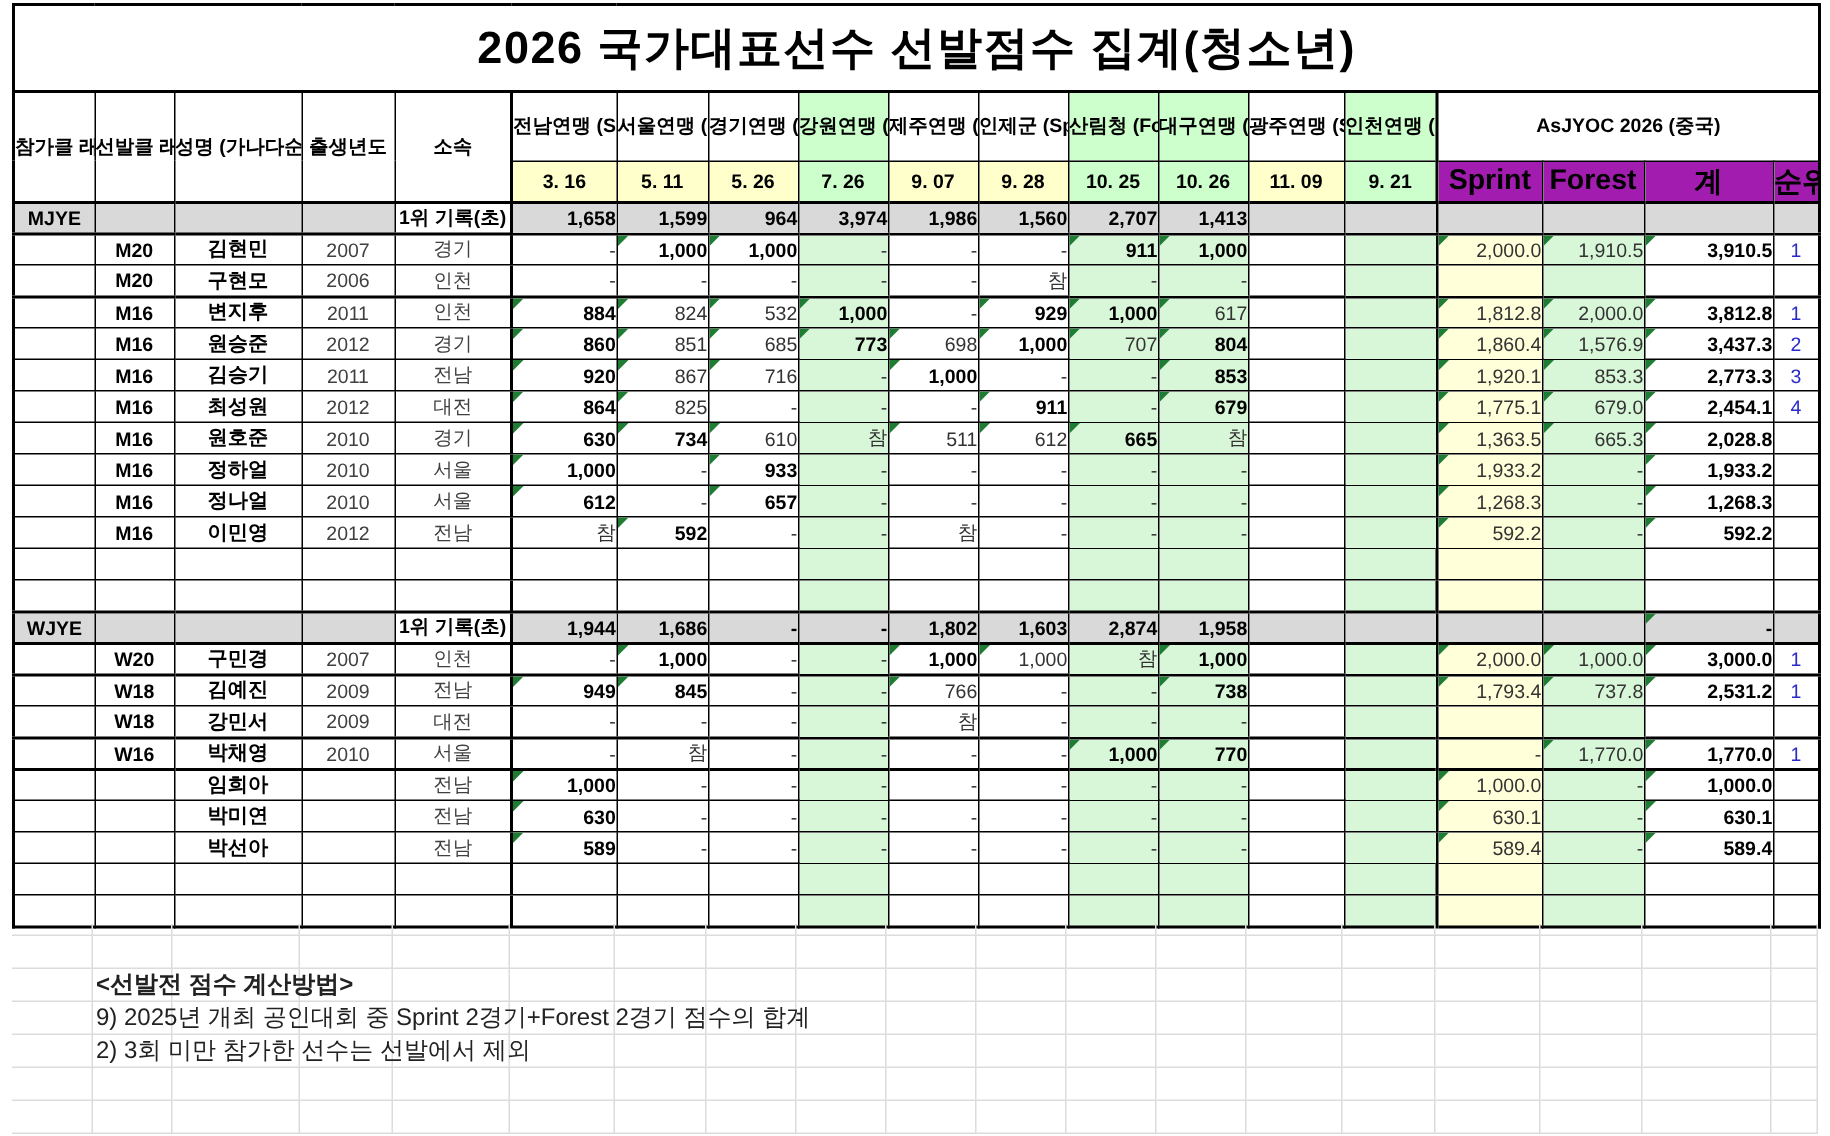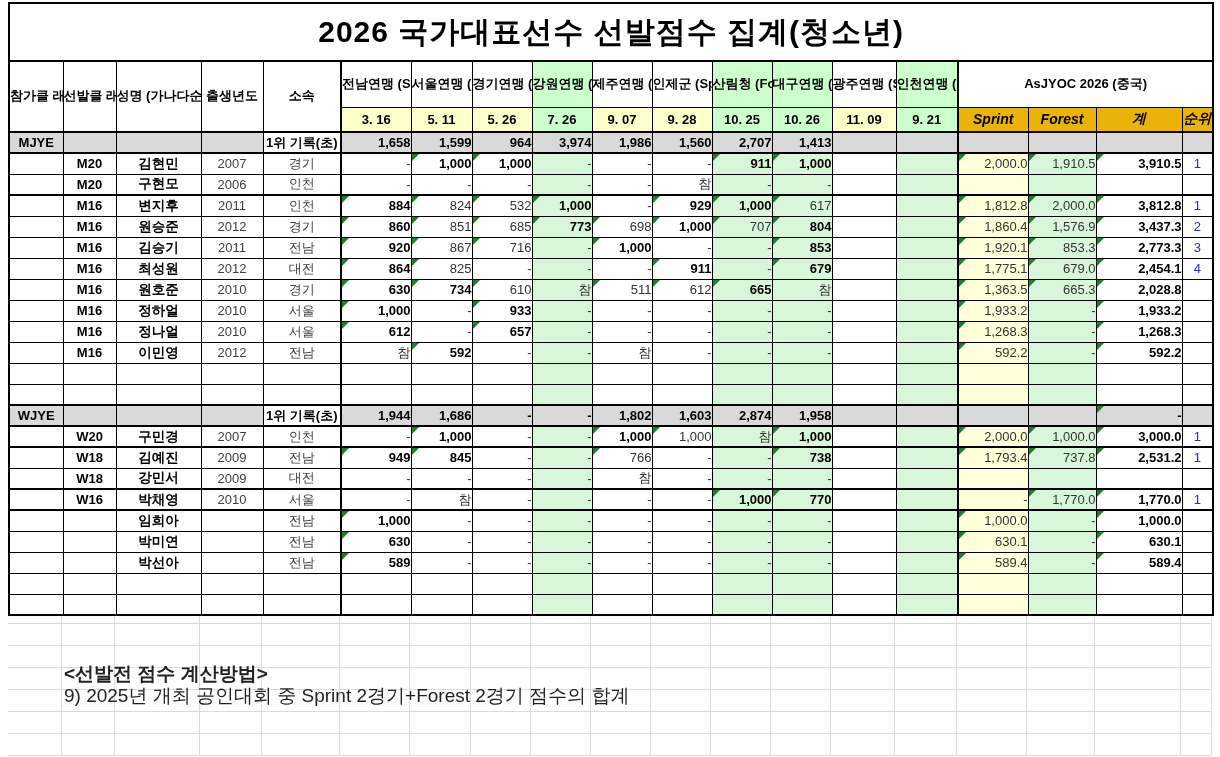--- a/index.html
+++ b/index.html
@@ -9,21 +9,21 @@
   table.main{border-collapse:collapse;table-layout:fixed;position:absolute;left:8px;top:2px;width:1204px;border:2px solid #000;}
   table.main td,table.main th{border:1px solid #000;padding:0;overflow:hidden;white-space:nowrap;vertical-align:middle;box-sizing:border-box;}
 
   tr.trow td{height:58px;}
   .title{font-size:30px;font-weight:bold;text-align:center;border-bottom:2px solid #000 !important;letter-spacing:1px;}
 
   tr.hrow th{height:46px;}
   .lh,.eh,.ash{font-weight:bold;font-size:13px;text-align:center;white-space:pre-line;line-height:1.25;background:#fff;}
   tr.dates td,tr.dates th{height:25px;border-bottom:2px solid #000;}
   .date{font-weight:bold;font-size:13px;text-align:center;}
-  .subh{font-weight:bold;font-size:14px;text-align:center;background:#eab308;font-style:italic;}
+  .subh{font-weight:bold;font-size:19px;text-align:center;background:#a21caf;}
 
   tbody tr{height:21px;}
   tbody td{font-size:13px;}
   .gbg{background:var(--hgreen);}        
   .ybg{background:var(--hyellow);}       
   .gbg-d{background:var(--dgreen);}      
   .ybg-d{background:var(--dyellow);}     
   .gband{background:var(--gray) !important;}
   .num{text-align:right;padding-right:5px;position:relative;color:#333;}
   .sel{font-weight:bold;color:#000;}
@@ -35,21 +35,21 @@
   .rank{color:var(--blue);text-align:center;}
   .bl2{border-left:2px solid #000 !important;}
   .br2{border-right:2px solid #000 !important;}
   tr.sep td{border-top:2px solid #000;}
   tr.grp td{border-top:2px solid #000;border-bottom:2px solid #000;margin-top:32px;}
   .tri{position:absolute;top:0;left:0;width:0;height:0;border-top:7px solid var(--flag);border-right:7px solid transparent;}
 
   .below{position:absolute;left:8px;top:616px;width:1204px;height:140px;}
   .grow{display:flex;}
   .gcell{border-right:1px solid var(--grid);border-bottom:1px solid var(--grid);box-sizing:border-box;}
-  .fo{position:absolute;height:22px;line-height:22px;font-size:19px;white-space:nowrap;color:#222;margin-top:17px;}
+  .fo{position:absolute;height:22px;line-height:22px;font-size:16px;white-space:nowrap;color:#222;}
   .fo.b{font-weight:bold;}
 </style>
 </head>
 <body>
 
 <div class="sheet">
   <table class="main">
     <colgroup id="cols">
         <col style="width: 54px;">
         <col style="width: 53px;">
@@ -756,14 +756,15 @@
         <div class="gcell" style="width: 60px;"></div>
         <div class="gcell" style="width: 64px;"></div>
         <div class="gcell" style="width: 62px;"></div>
         <div class="gcell" style="width: 70px;"></div>
         <div class="gcell" style="width: 68px;"></div>
         <div class="gcell" style="width: 86px;"></div>
         <div class="gcell" style="width: 31px;"></div>
       </div>
       <div class="fo b" style="top:30px;left:56px;">&lt;선발전 점수 계산방법&gt;</div>
       <div class="fo" style="top:52px;left:56px;">9) 2025년 개최 공인대회 중 Sprint 2경기+Forest 2경기 점수의 합계</div>
+      <div class="fo" style="top:74px;left:56px;">2) 3회 미만 참가한 선수는 선발에서 제외</div>
     </div>
 </div>
 
 </body></html>

